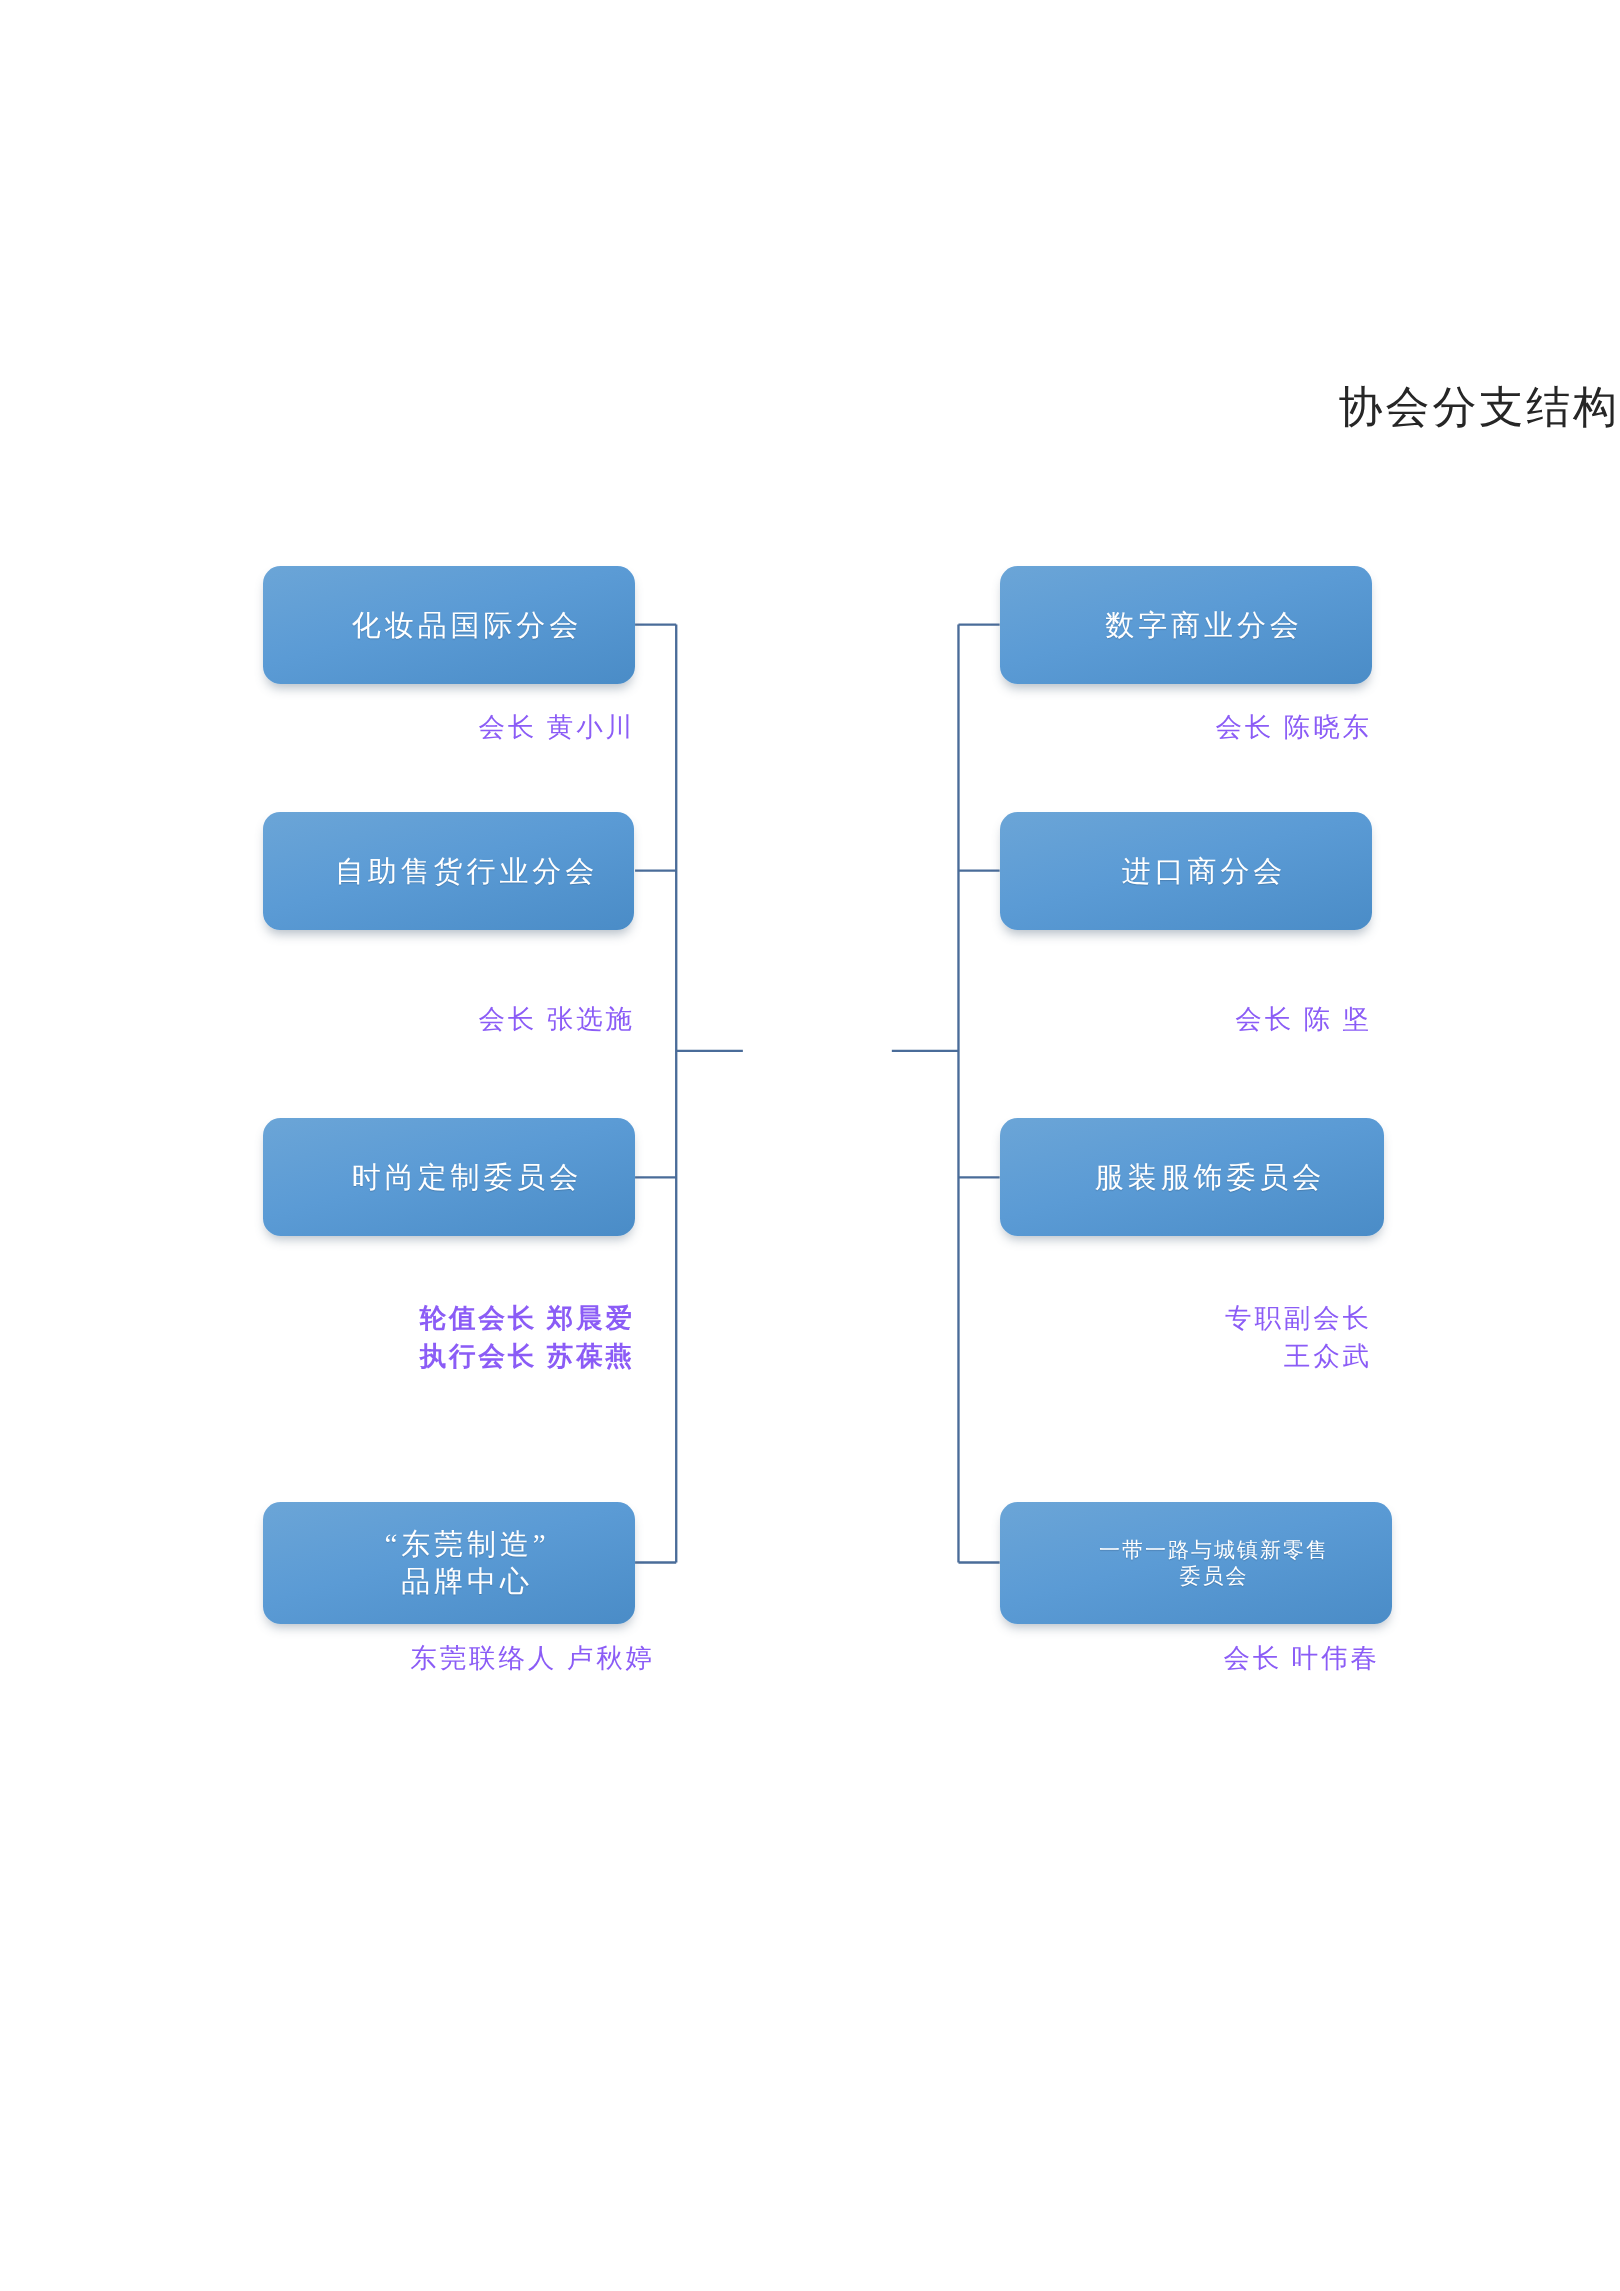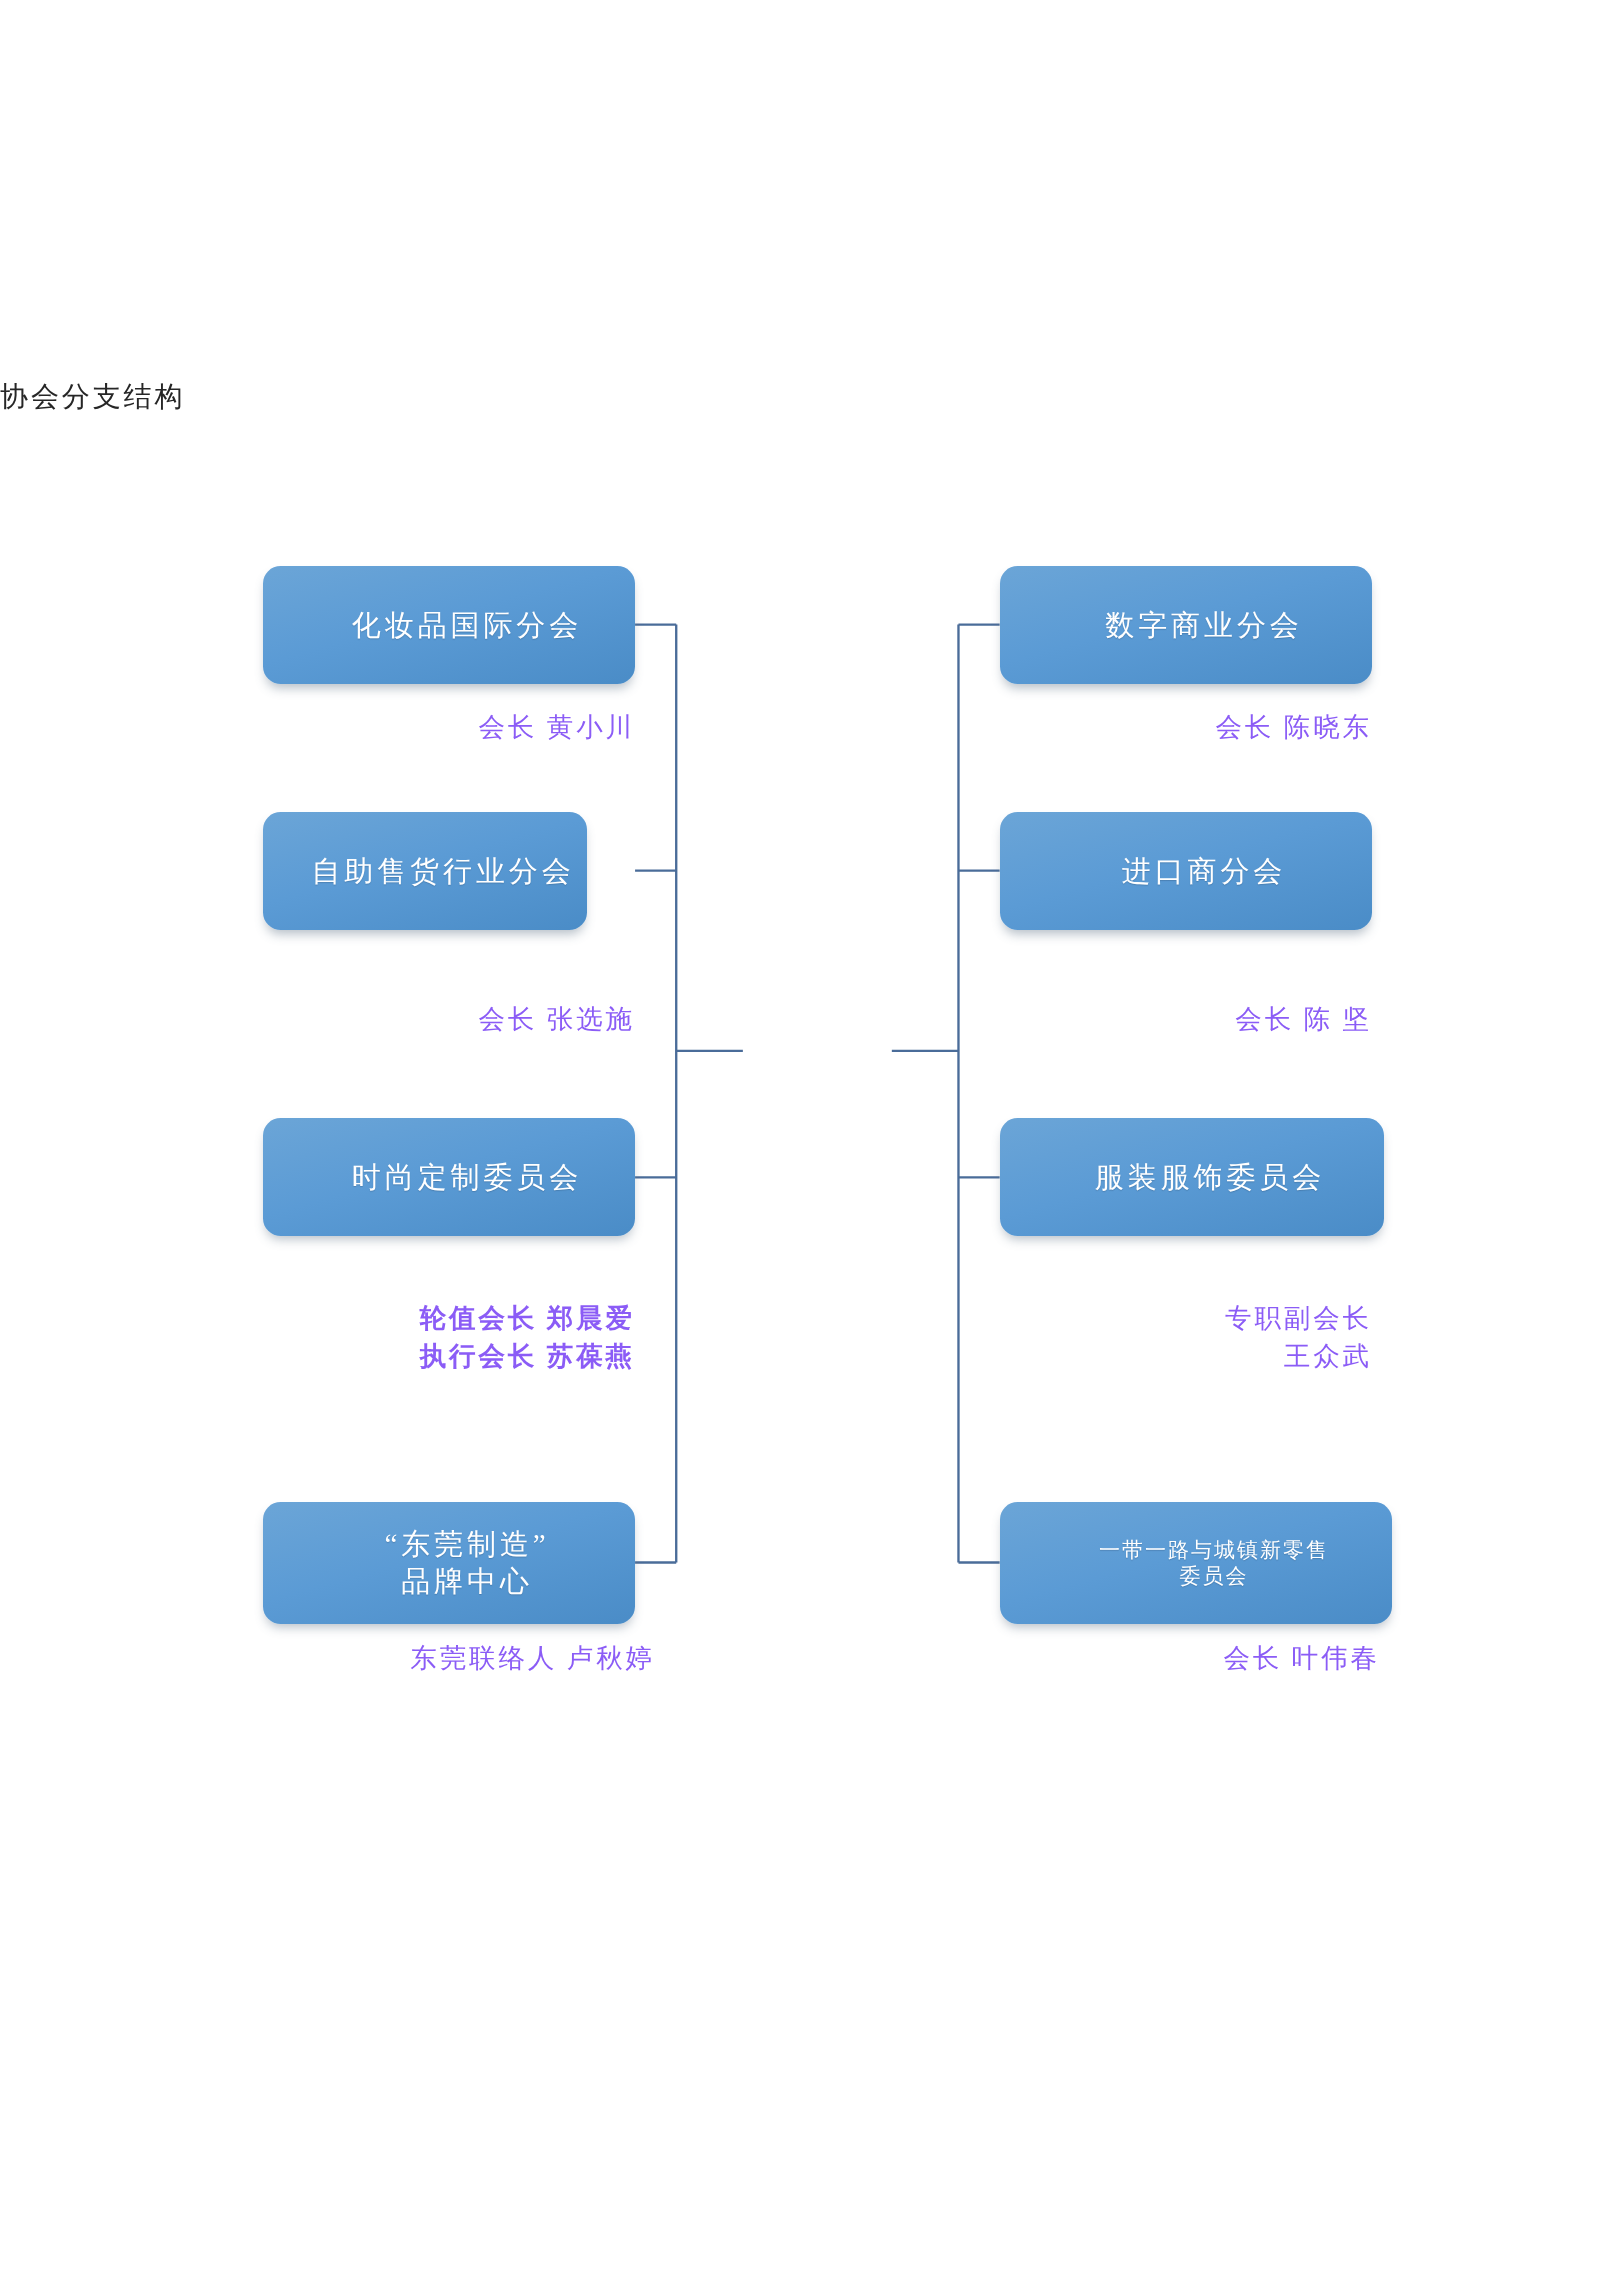--- a/index.html
+++ b/index.html
@@ -15,22 +15,22 @@
     color: #1a1a1a;
     overflow: hidden;
   }
 
   
   .chart-title {
     position: absolute;
     left: 0;
     top: 378px;
     width: 1620px;
-    text-align: left;
-    font-size: 28px;
+    text-align: right;
+    font-size: 44px;
     letter-spacing: 2.9px;
     color: #262626;
     font-family: "Liberation Serif", "DejaVu Serif", serif;
   }
 
   
   #diagram-canvas {
     position: absolute;
     left: 0;
     top: 0;
@@ -128,21 +128,21 @@
     <path d="M 978 888 L 1020 888" fill="none" stroke="#4a6c99" stroke-width="2.4"></path>
     <path d="M 978 1201 L 1020 1201" fill="none" stroke="#4a6c99" stroke-width="2.4"></path>
     <path d="M 978 1594 L 1020 1594" fill="none" stroke="#4a6c99" stroke-width="2.4"></path>
   </svg>
 
   <div class="node-box" style="left:263px; top:566px; width:372px; height:118px;">
     <span class="node-label">化妆品国际分会</span>
   </div>
   <div class="node-caption" style="left:263px; top:708px; width:372px;">会长  黄小川</div>
 
-  <div class="node-box" style="left:263px; top:812px; width:324px; height:118px;">
+  <div class="node-box" style="left:263px; top:812px; width:371px; height:118px;border-radius:17px;">
     <span class="node-label">自助售货行业分会</span>
   </div>
   <div class="node-caption" style="left:263px; top:1000px; width:372px;">会长  张选施</div>
 
   <div class="node-box" style="left:263px; top:1118px; width:372px; height:118px;">
     <span class="node-label">时尚定制委员会</span>
   </div>
   <div class="node-caption" style="left:263px; top:1299px; width:372px;font-weight:bold;">轮值会长  郑晨爱
 执行会长  苏葆燕</div>
 

